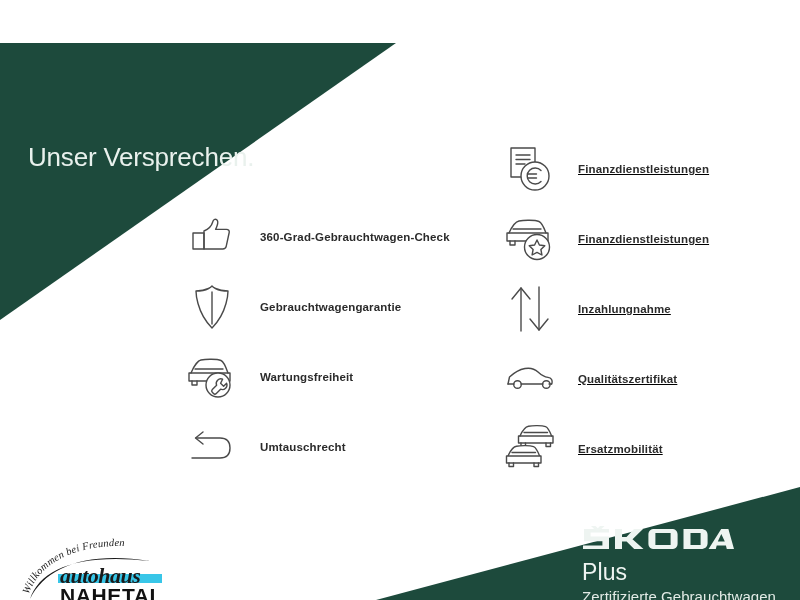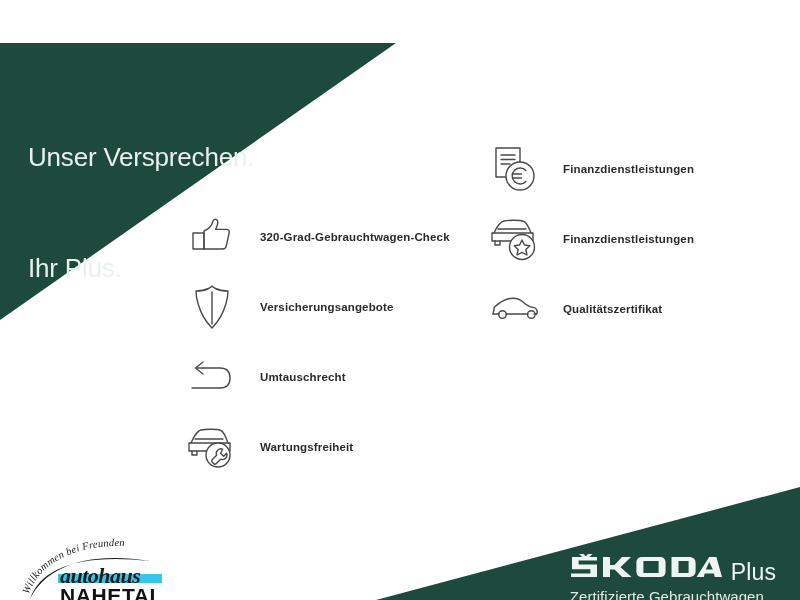--- a/index.html
+++ b/index.html
@@ -43,21 +43,21 @@
     white-space: pre;
   }
   .headline-line { display: block; }
 
   
   .col {
     position: absolute;
     z-index: 4;
   }
   .col-left  { left: 186px; top: 160px; }
-  .col-right { left: 489px; top: 92px; }
+  .col-right { left: 504px; top: 92px; text-decoration: underline; }
 
   .benefit {
     display: flex;
     align-items: center;
     height: 68px;
     margin-bottom: 2px;
   }
   .benefit-icon {
     width: 52px;
     min-width: 52px;
@@ -95,20 +95,21 @@
     position: absolute;
     right: 24px;
     bottom: 38px;
     z-index: 6;
     text-align: left;
   }
   .brand-wordmark {
     display: flex;
     align-items: baseline;
     gap: 9px;
+    flex-direction: column;
   }
   .brand-skoda svg { display: block; }
   .brand-plus {
     color: #eef4f1;
     font-size: 23px;
     font-weight: 400;
     letter-spacing: 0.1px;
     line-height: 1;
   }
   .brand-tagline {
@@ -127,68 +128,67 @@
 
   <svg class="bg-layer" viewBox="0 0 800 600" aria-hidden="true">
     <rect x="0" y="0" width="800" height="600" fill="#ffffff"></rect>
     <polygon points="0,0 396,0 0,277" fill="#1d4a3c"></polygon>
     <polygon points="800,444 800,581 286,581" fill="#1d4a3c"></polygon>
     <rect x="0" y="570" width="800" height="30" fill="#ef7518"></rect>
   </svg>
 
   <div class="headline">
     <span class="headline-line">Unser Versprechen.</span>
-    <span class="headline-line">Ihr Plus.</span>
   </div>
 
   <div class="col col-left">
 
     <div class="benefit">
       <span class="benefit-icon">
         <svg width="42" height="40" viewBox="0 0 42 40" fill="none" stroke="#4a4a4a" stroke-width="1.4" stroke-linejoin="round" stroke-linecap="round">
           <path d="M2 16 H13 V32 H2 Z"></path>
           <path d="M13 16 L13 14 C13 14 20 11 21.5 5.5 C22.3 2.4 24.2 1.6 25.6 2.6 C27 3.6 27 6.2 26 9 C25.4 10.7 24.6 12.4 24.6 12.4 H35.5 C37.4 12.4 38.6 13.8 38.2 15.5 L35.2 29.4 C34.8 31.1 33.4 32 31.8 32 H13 Z"></path>
         </svg>
       </span>
-      <span class="benefit-label">320-Grad-Gebrauchtwagen-Check</span>
+      <span class="benefit-label">360-Grad-Gebrauchtwagen-Check</span>
     </div>
 
 
     <div class="benefit">
       <span class="benefit-icon">
         <svg width="36" height="46" viewBox="0 0 36 46" fill="none" stroke="#4a4a4a" stroke-width="1.4" stroke-linejoin="round" stroke-linecap="round">
           <path d="M18 2 C18 2 22 7 34 7 C34 7 34 28 18 44 C2 28 2 7 2 7 C14 7 18 2 18 2 Z"></path>
           <path d="M18 8 L18 40"></path>
         </svg>
       </span>
-      <span class="benefit-label">Versicherungsangebote</span>
-    </div>
-
-    <div class="benefit">
-      <span class="benefit-icon">
-        <svg width="44" height="34" viewBox="0 0 44 34" fill="none" stroke="#4a4a4a" stroke-width="1.4" stroke-linejoin="round" stroke-linecap="round">
-          <path d="M2 28 H30 C37 28 40 24 40 18 C40 12 37 8 30 8 H6"></path>
-          <path d="M13 2 L5.5 8 L13 14"></path>
-        </svg>
-      </span>
-      <span class="benefit-label">Umtauschrecht</span>
+      <span class="benefit-label">Gebrauchtwagengarantie</span>
     </div>
 
     <div class="benefit">
       <span class="benefit-icon">
         <svg width="50" height="44" viewBox="0 0 50 44" fill="none" stroke="#4a4a4a" stroke-width="1.4" stroke-linejoin="round" stroke-linecap="round">
           <path d="M4 18 C4 18 9 6 14 5 C19 4 30 4 34 5.5 C37 6.6 41 18 41 18"></path>
           <path d="M2 18 H43 V26 H2 Z"></path>
           <path d="M5 26 V30 H10 V26"></path>
           <path d="M8 14 H36"></path>
           <circle cx="31" cy="30" r="12" fill="#ffffff"></circle>
           <path d="M35.6 24.2 a4.6 4.6 0 0 0 -6 6 l-4.3 4.3 a2 2 0 0 0 0 2.8 l1.2 1.2 a2 2 0 0 0 2.8 0 l4.3 -4.3 a4.6 4.6 0 0 0 6 -6 l-3 3 -3 -3 z"></path>
         </svg>
       </span>
       <span class="benefit-label">Wartungsfreiheit</span>
+    </div>
+
+    <div class="benefit">
+      <span class="benefit-icon">
+        <svg width="44" height="34" viewBox="0 0 44 34" fill="none" stroke="#4a4a4a" stroke-width="1.4" stroke-linejoin="round" stroke-linecap="round">
+          <path d="M2 28 H30 C37 28 40 24 40 18 C40 12 37 8 30 8 H6"></path>
+          <path d="M13 2 L5.5 8 L13 14"></path>
+        </svg>
+      </span>
+      <span class="benefit-label">Umtauschrecht</span>
     </div>
 
   </div>
 
   <div class="col col-right">
 
     <div class="benefit">
       <span class="benefit-icon">
         <svg width="44" height="48" viewBox="0 0 44 48" fill="none" stroke="#4a4a4a" stroke-width="1.4" stroke-linejoin="round" stroke-linecap="round">
           <path d="M3 3 H27 V32 H3 Z"></path>
@@ -211,35 +211,63 @@
           <path d="M2 16 H43 V24 H2 Z"></path>
           <path d="M5 24 V28 H10 V24"></path>
           <path d="M8 12 H36"></path>
           <circle cx="32" cy="30" r="12.5" fill="#ffffff"></circle>
           <path d="M32 23 L34.4 28 L39.8 28.7 L35.9 32.5 L36.9 38 L32 35.4 L27.1 38 L28.1 32.5 L24.2 28.7 L29.6 28 Z"></path>
         </svg>
       </span>
       <span class="benefit-label">Finanzdienstleistungen</span>
     </div>
 
+    <div class="benefit">
+      <span class="benefit-icon">
+        <svg width="42" height="48" viewBox="0 0 42 48" fill="none" stroke="#4a4a4a" stroke-width="1.4" stroke-linejoin="round" stroke-linecap="round">
+          <path d="M12 46 V3"></path>
+          <path d="M3 14 L12 3 L21 14"></path>
+          <path d="M30 2 V45"></path>
+          <path d="M21 34 L30 45 L39 34"></path>
+        </svg>
+      </span>
+      <span class="benefit-label">Inzahlungnahme</span>
+    </div>
 
     <div class="benefit">
       <span class="benefit-icon">
         <svg width="48" height="26" viewBox="0 0 48 26" fill="none" stroke="#4a4a4a" stroke-width="1.4" stroke-linejoin="round" stroke-linecap="round">
           <path d="M2 18 L3.5 11 C3.5 11 11 4 19 2.5 C25 1.4 29 3.2 32 6 C35 8.8 39 11 42 11.4 C45.5 11.9 46.5 14 46 17 L45.6 18"></path>
           <path d="M2 18 H8"></path>
           <path d="M15 18 H37"></path>
           <path d="M43 18 H45.6"></path>
           <circle cx="11.5" cy="18.5" r="3.8"></circle>
           <circle cx="40.3" cy="18.5" r="3.8"></circle>
         </svg>
       </span>
       <span class="benefit-label">Qualitätszertifikat</span>
     </div>
 
+    <div class="benefit">
+      <span class="benefit-icon">
+        <svg width="48" height="50" viewBox="0 0 48 50" fill="none" stroke="#4a4a4a" stroke-width="1.4" stroke-linejoin="round" stroke-linecap="round">
+          <path d="M14 12 C14 12 18 3 22.5 2.2 C27 1.4 36 1.4 39.6 2.6 C42.3 3.5 45.6 12 45.6 12"></path>
+          <path d="M12.5 12 H47 V19 H12.5 Z"></path>
+          <path d="M15 19 V22.5 H19.5 V19"></path>
+          <path d="M40 19 V22.5 H44.5 V19"></path>
+          <path d="M18 8.5 H41.5"></path>
+          <path d="M2 32 C2 32 6 23 10.5 22.2 C15 21.4 24 21.4 27.6 22.6 C30.3 23.5 33.6 32 33.6 32" fill="#ffffff"></path>
+          <path d="M0.5 32 H35 V39 H0.5 Z" fill="#ffffff"></path>
+          <path d="M3 39 V42.5 H7.5 V39"></path>
+          <path d="M28 39 V42.5 H32.5 V39"></path>
+          <path d="M6 28.5 H29.5"></path>
+        </svg>
+      </span>
+      <span class="benefit-label">Ersatzmobilität</span>
+    </div>
 
   </div>
 
   <div class="dealer-logo">
     <svg width="180" height="84" viewBox="0 0 180 84">
       <defs>
         <path id="arcpath" d="M 12,70 C 22,34 66,14 122,20" fill="none"></path>
       </defs>
       <text font-family="'Liberation Serif', serif" font-size="10.5" font-style="italic" fill="#1a1a1a" letter-spacing="0.2">
         <textPath href="#arcpath" startOffset="2%"><tspan>Willkommen bei Freunden</tspan></textPath>

